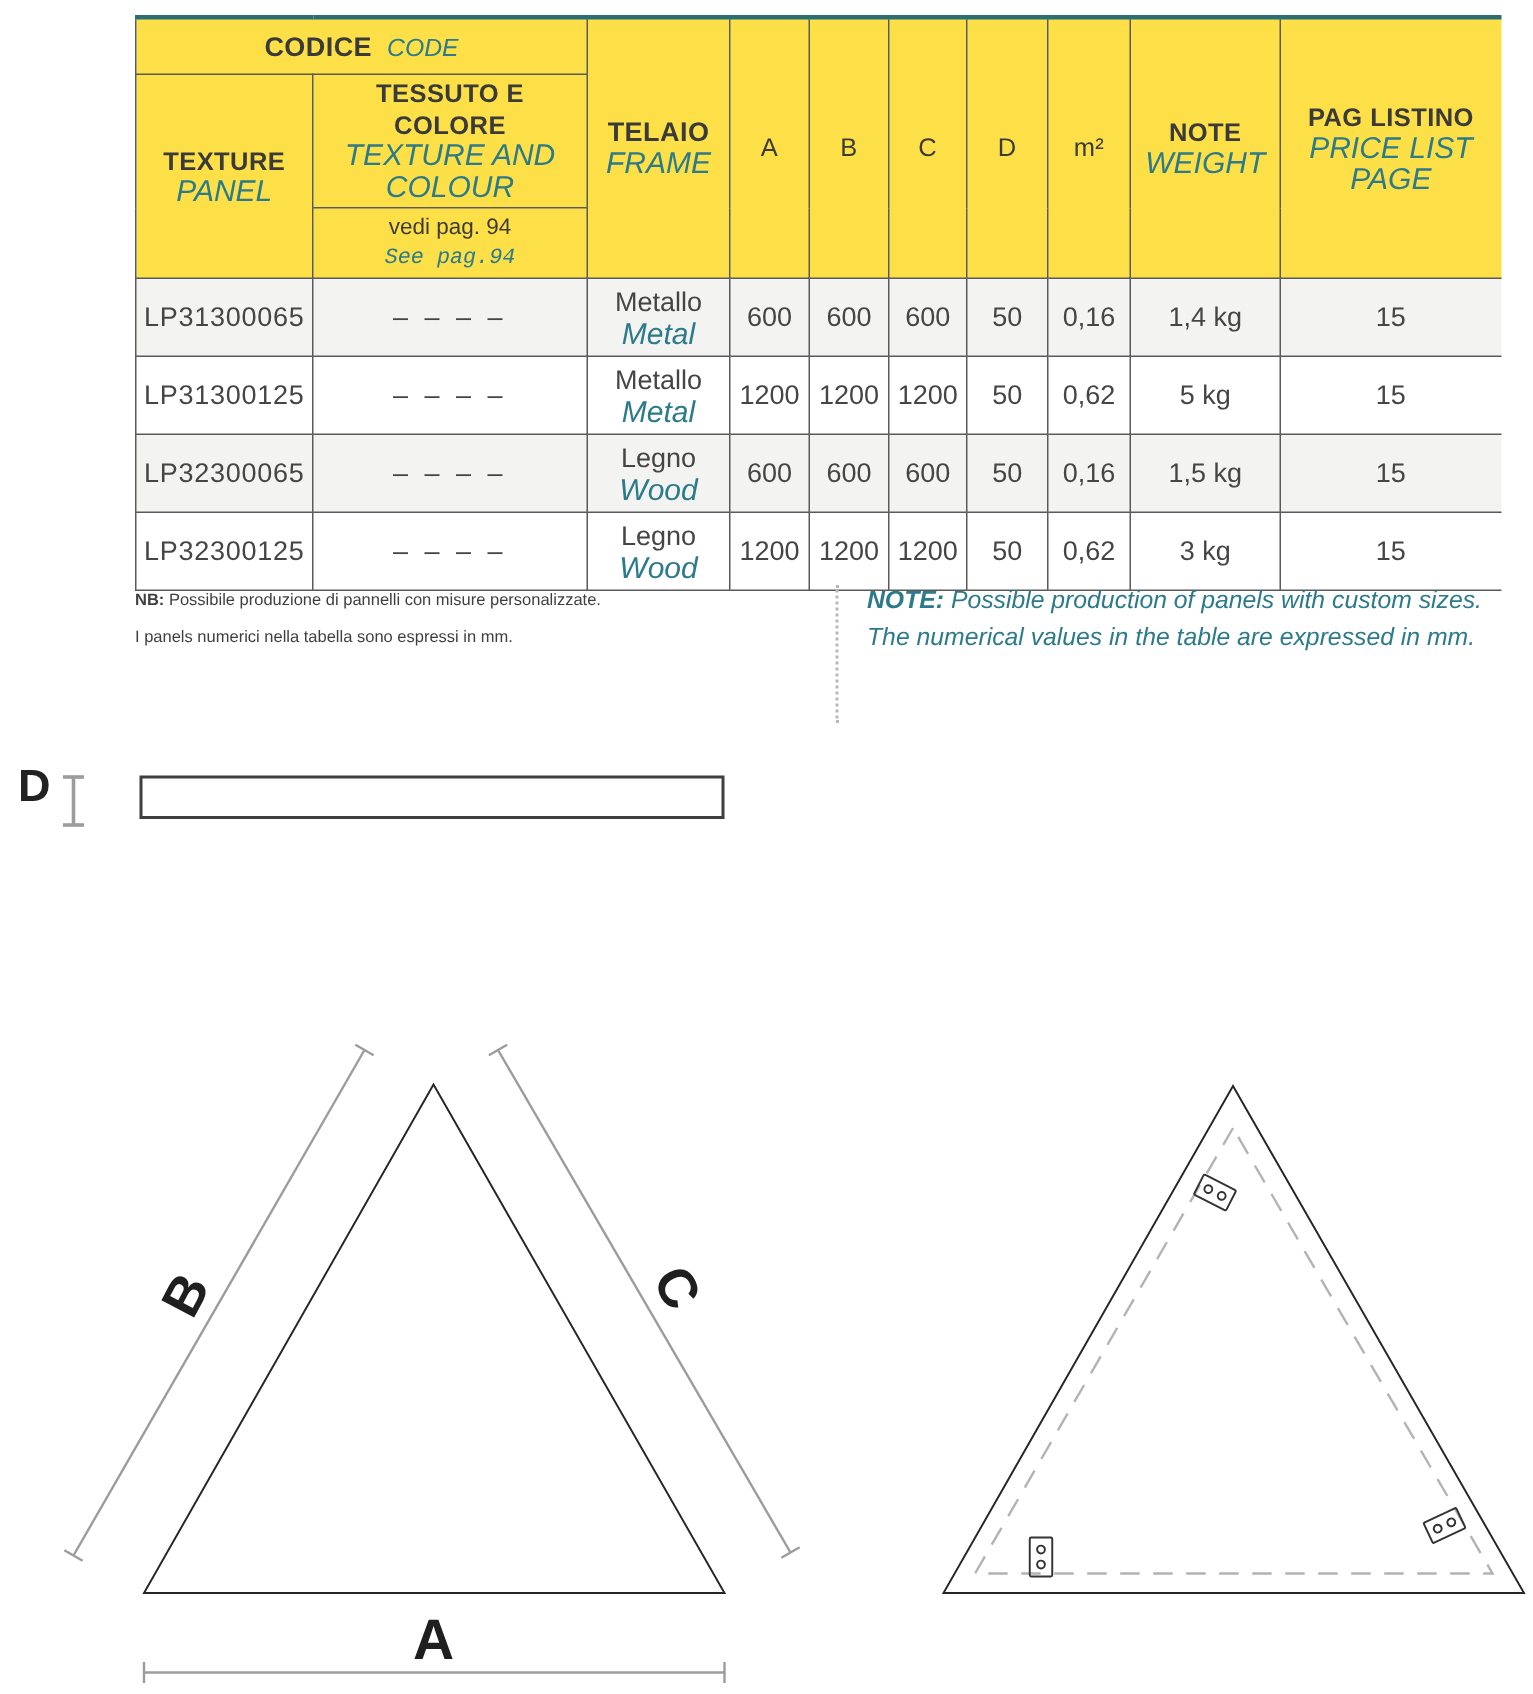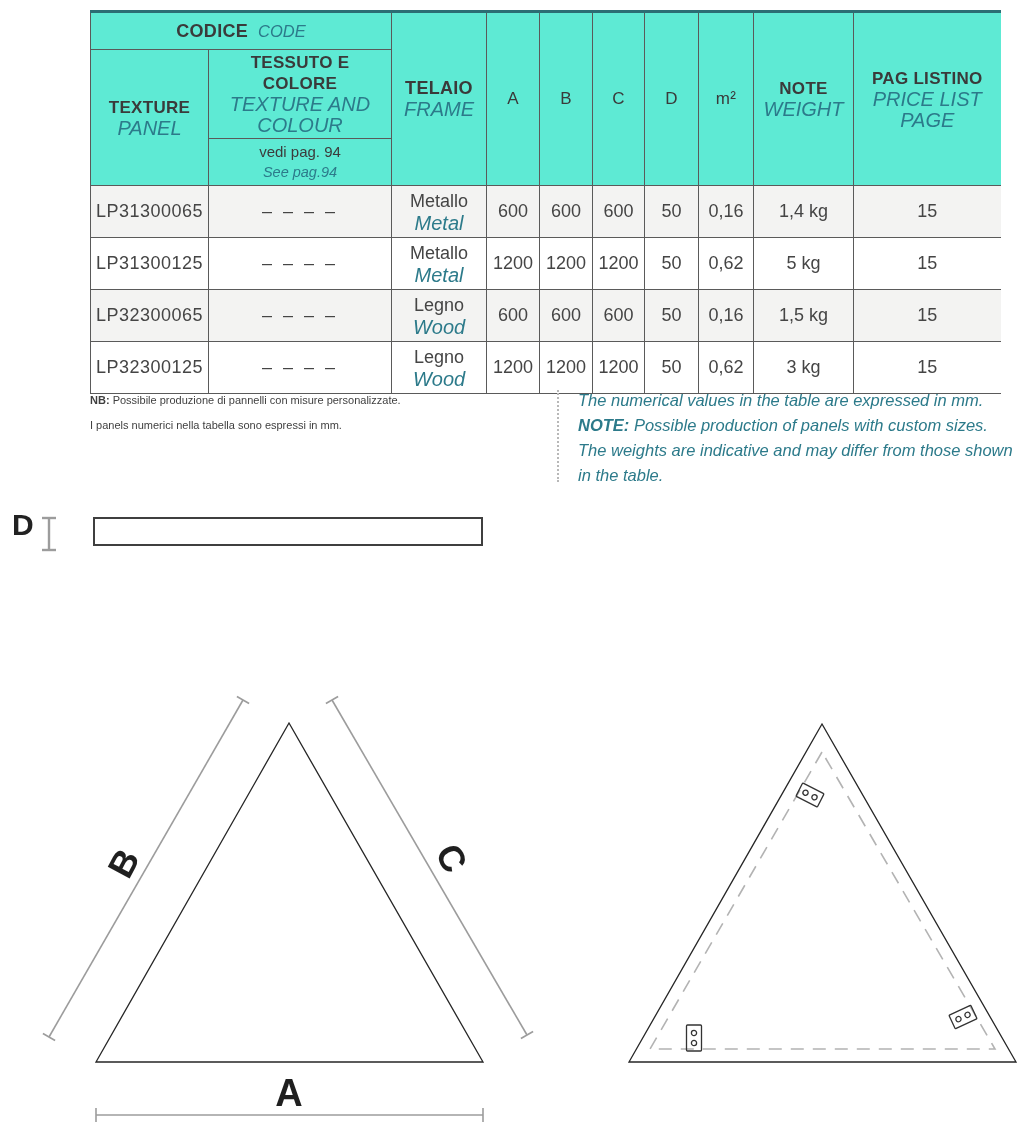--- a/index.html
+++ b/index.html
@@ -18,30 +18,30 @@
     border-collapse: collapse;
     border-top: 3px solid #2b6e74;
     table-layout: fixed;
   }
   .spec-table th, .spec-table td {
     border: 1px solid #5a5a5a;
     text-align: center; vertical-align: middle;
     font-weight: normal;
     padding: 2px 2px;
   }
-  .spec-table th { background: #5eead4; }
+  .spec-table th { background: #fde047; }
   .spec-table .no-right { border-right: none; }
   .h1 th { height: 38px; }
   .codice-cell { font-size: 18px; }
   .b-lab { font-weight: bold; color: #3a3a3a; font-size: 17px; letter-spacing: .3px; }
   .en { color: #2c7a8a; font-style: italic; font-size: 20px; font-weight: normal; }
   .codice-cell .en { font-size: 16.5px; }
   .tessuto-cell { height: 66px; }
   .vedi-cell { height: 36px; font-size: 15px; margin-left: 28px; }
-  .vedi-cell .en { font-size: 14.5px; }
+  .vedi-cell .en { font-size: 14.5px; font-family: Liberation Mono, monospace; }
   .stack div { line-height: 21px; }
   .spec-table td { font-size: 18px; color: #454545; height: 52px; }
   .row-alt td { background: #f3f3f2; }
   .row-plain td { background: #ffffff; }
   .code-cell { font-size: 18.5px; letter-spacing: .5px; }
   .dash-cell { letter-spacing: 3px; font-size: 17px; color: #4a4a4a; }
   .frame-cell div { line-height: 22px; }
   .frame-it { font-size: 18px; }
 
   
@@ -198,23 +198,22 @@
     </table>
 
   <div class="nb-block">
     <div><b>NB:</b> <span>Possibile produzione di pannelli con misure personalizzate.</span></div>
     <div>I panels numerici nella tabella sono espressi in mm.</div>
   </div>
 
   <div class="dotted-sep"></div>
 
   <div class="note-block">
+    <div><b>NOTE:</b> <span>Possible production of panels with custom sizes.</span></div>
     <div>The numerical values in the table are expressed in mm.</div>
-    <div><b>NOTE:</b> <span>Possible production of panels with custom sizes.</span></div>
-    <div>The weights are indicative and may differ from those shown in the table.</div>
   </div>
 
   <div class="d-label">D</div>
   <svg class="d-tick" width="22" height="44">
     <line x1="11" y1="6" x2="11" y2="38" stroke="#9c9c9c" stroke-width="2.4"></line>
     <line x1="4" y1="6" x2="18" y2="6" stroke="#9c9c9c" stroke-width="2.4"></line>
     <line x1="4" y1="38" x2="18" y2="38" stroke="#9c9c9c" stroke-width="2.4"></line>
   </svg>
   <div class="panel-side-rect"></div>
 

